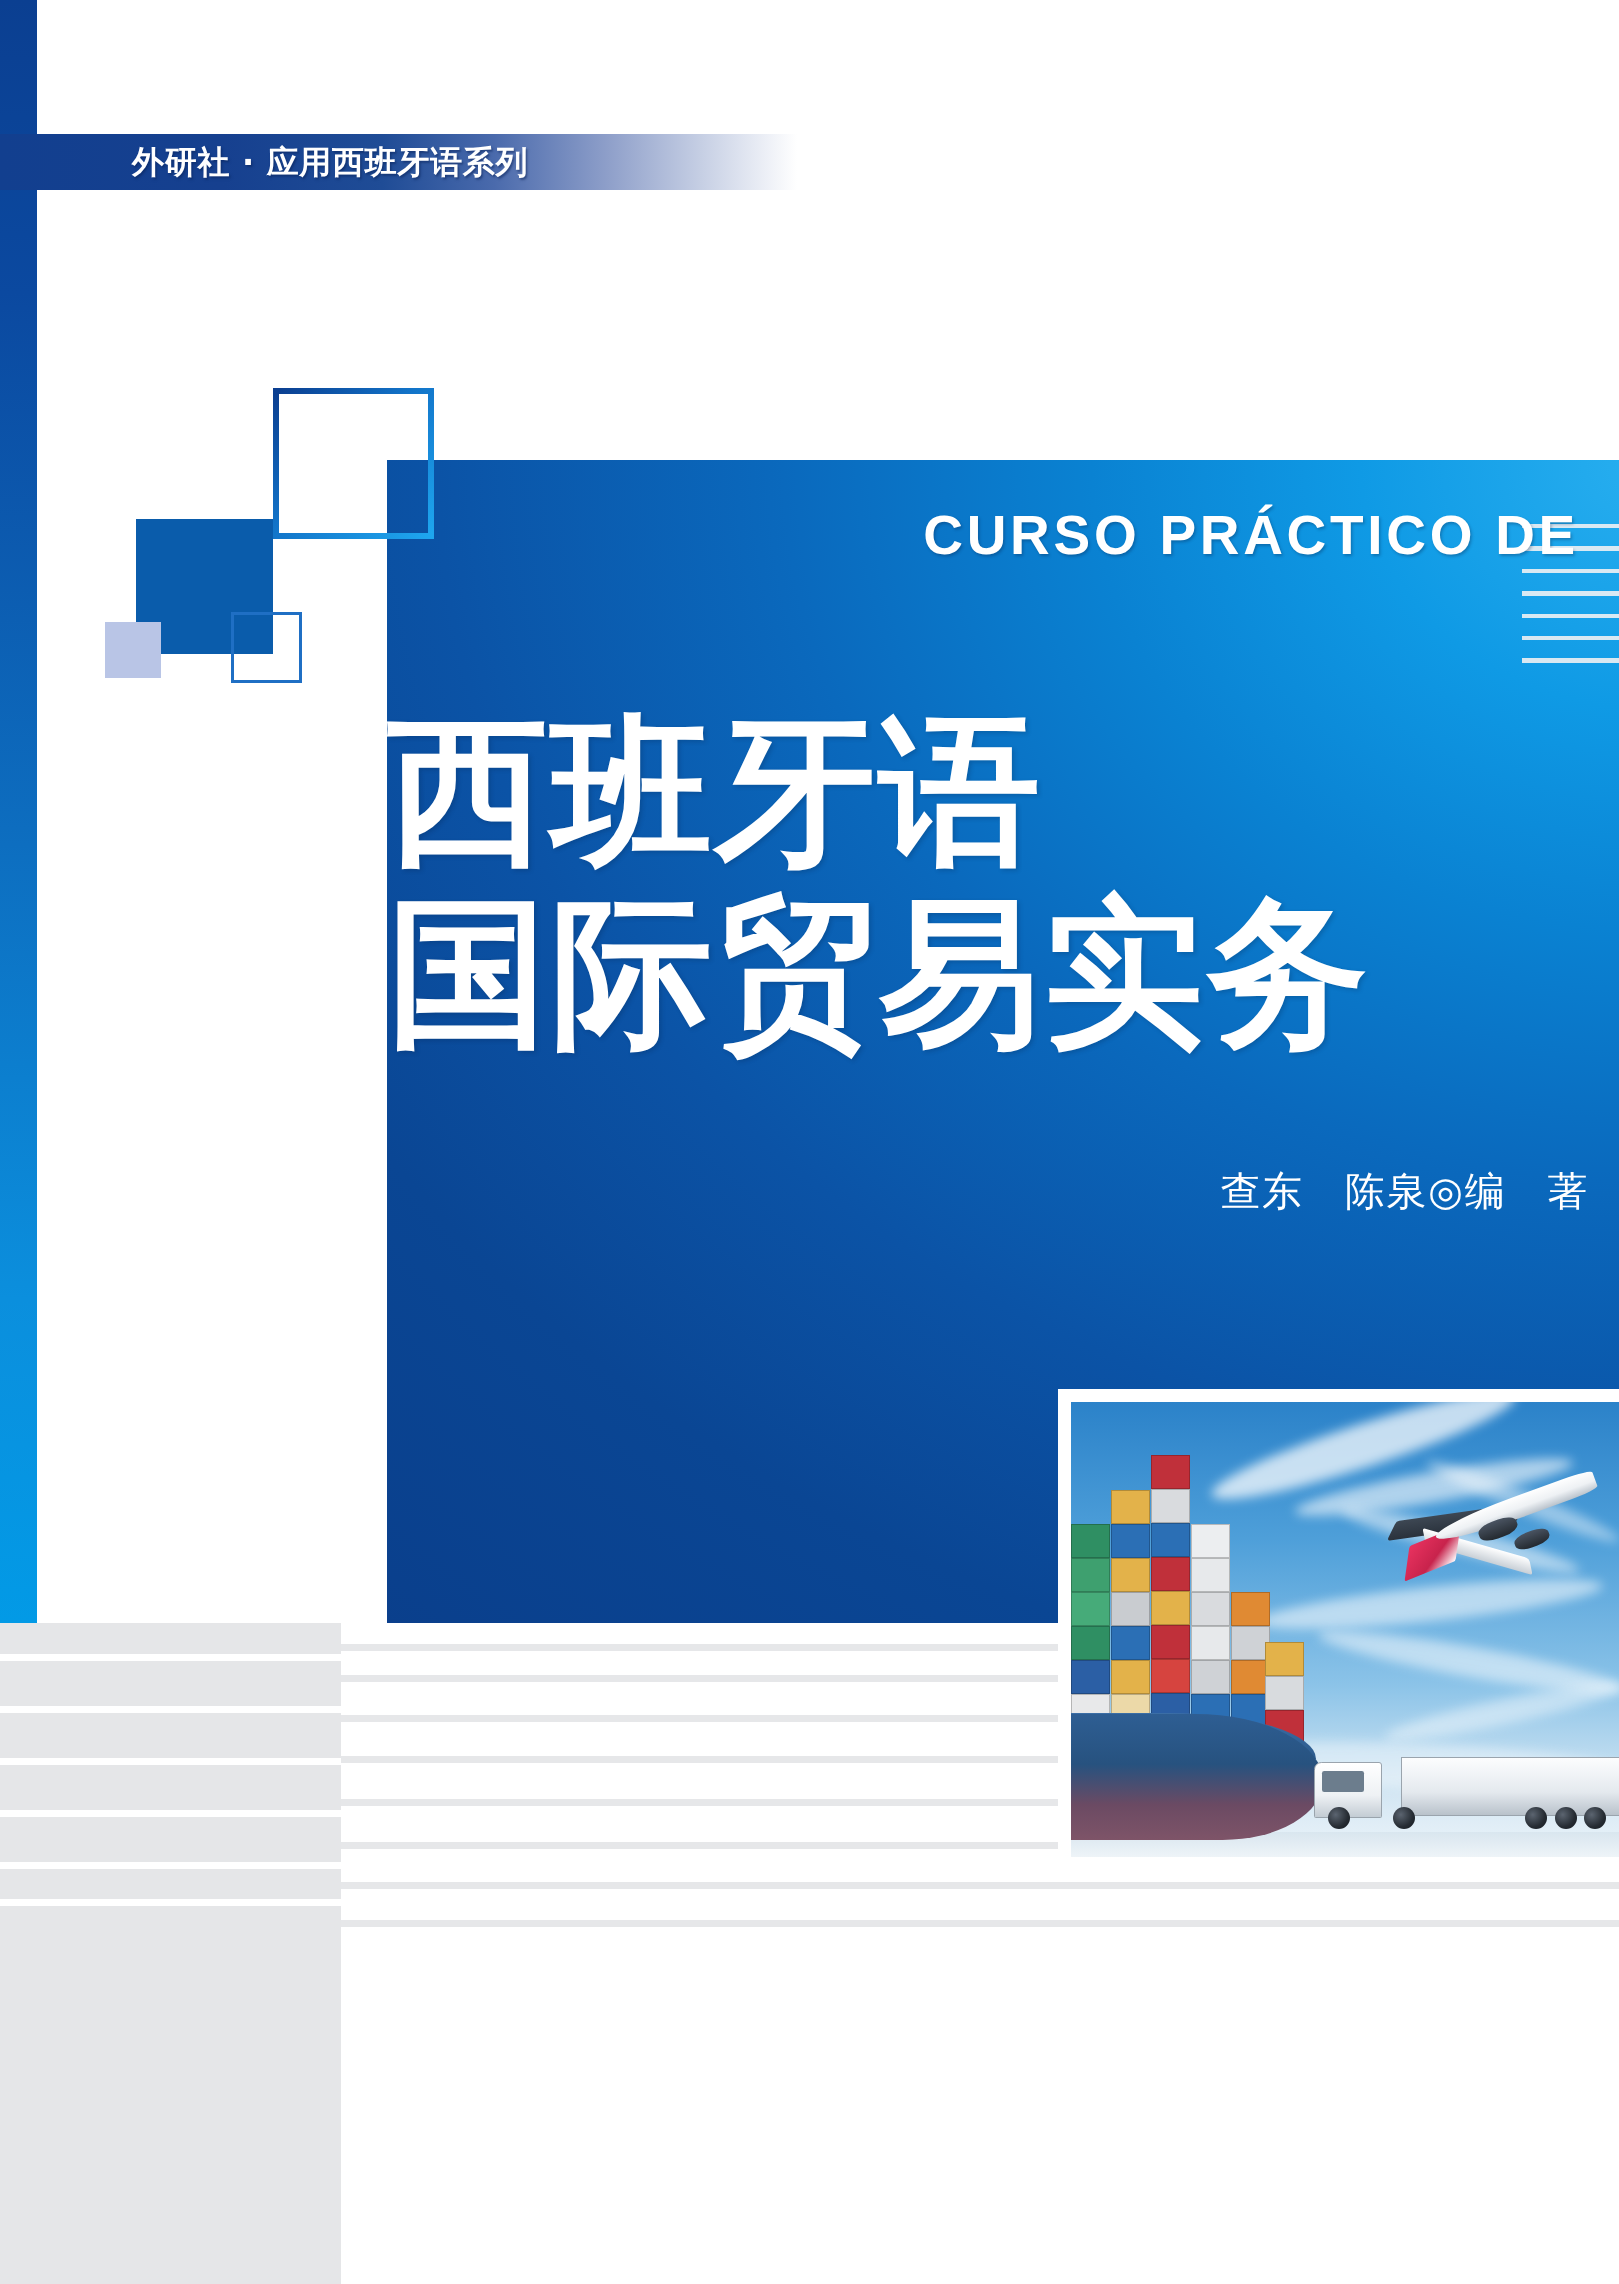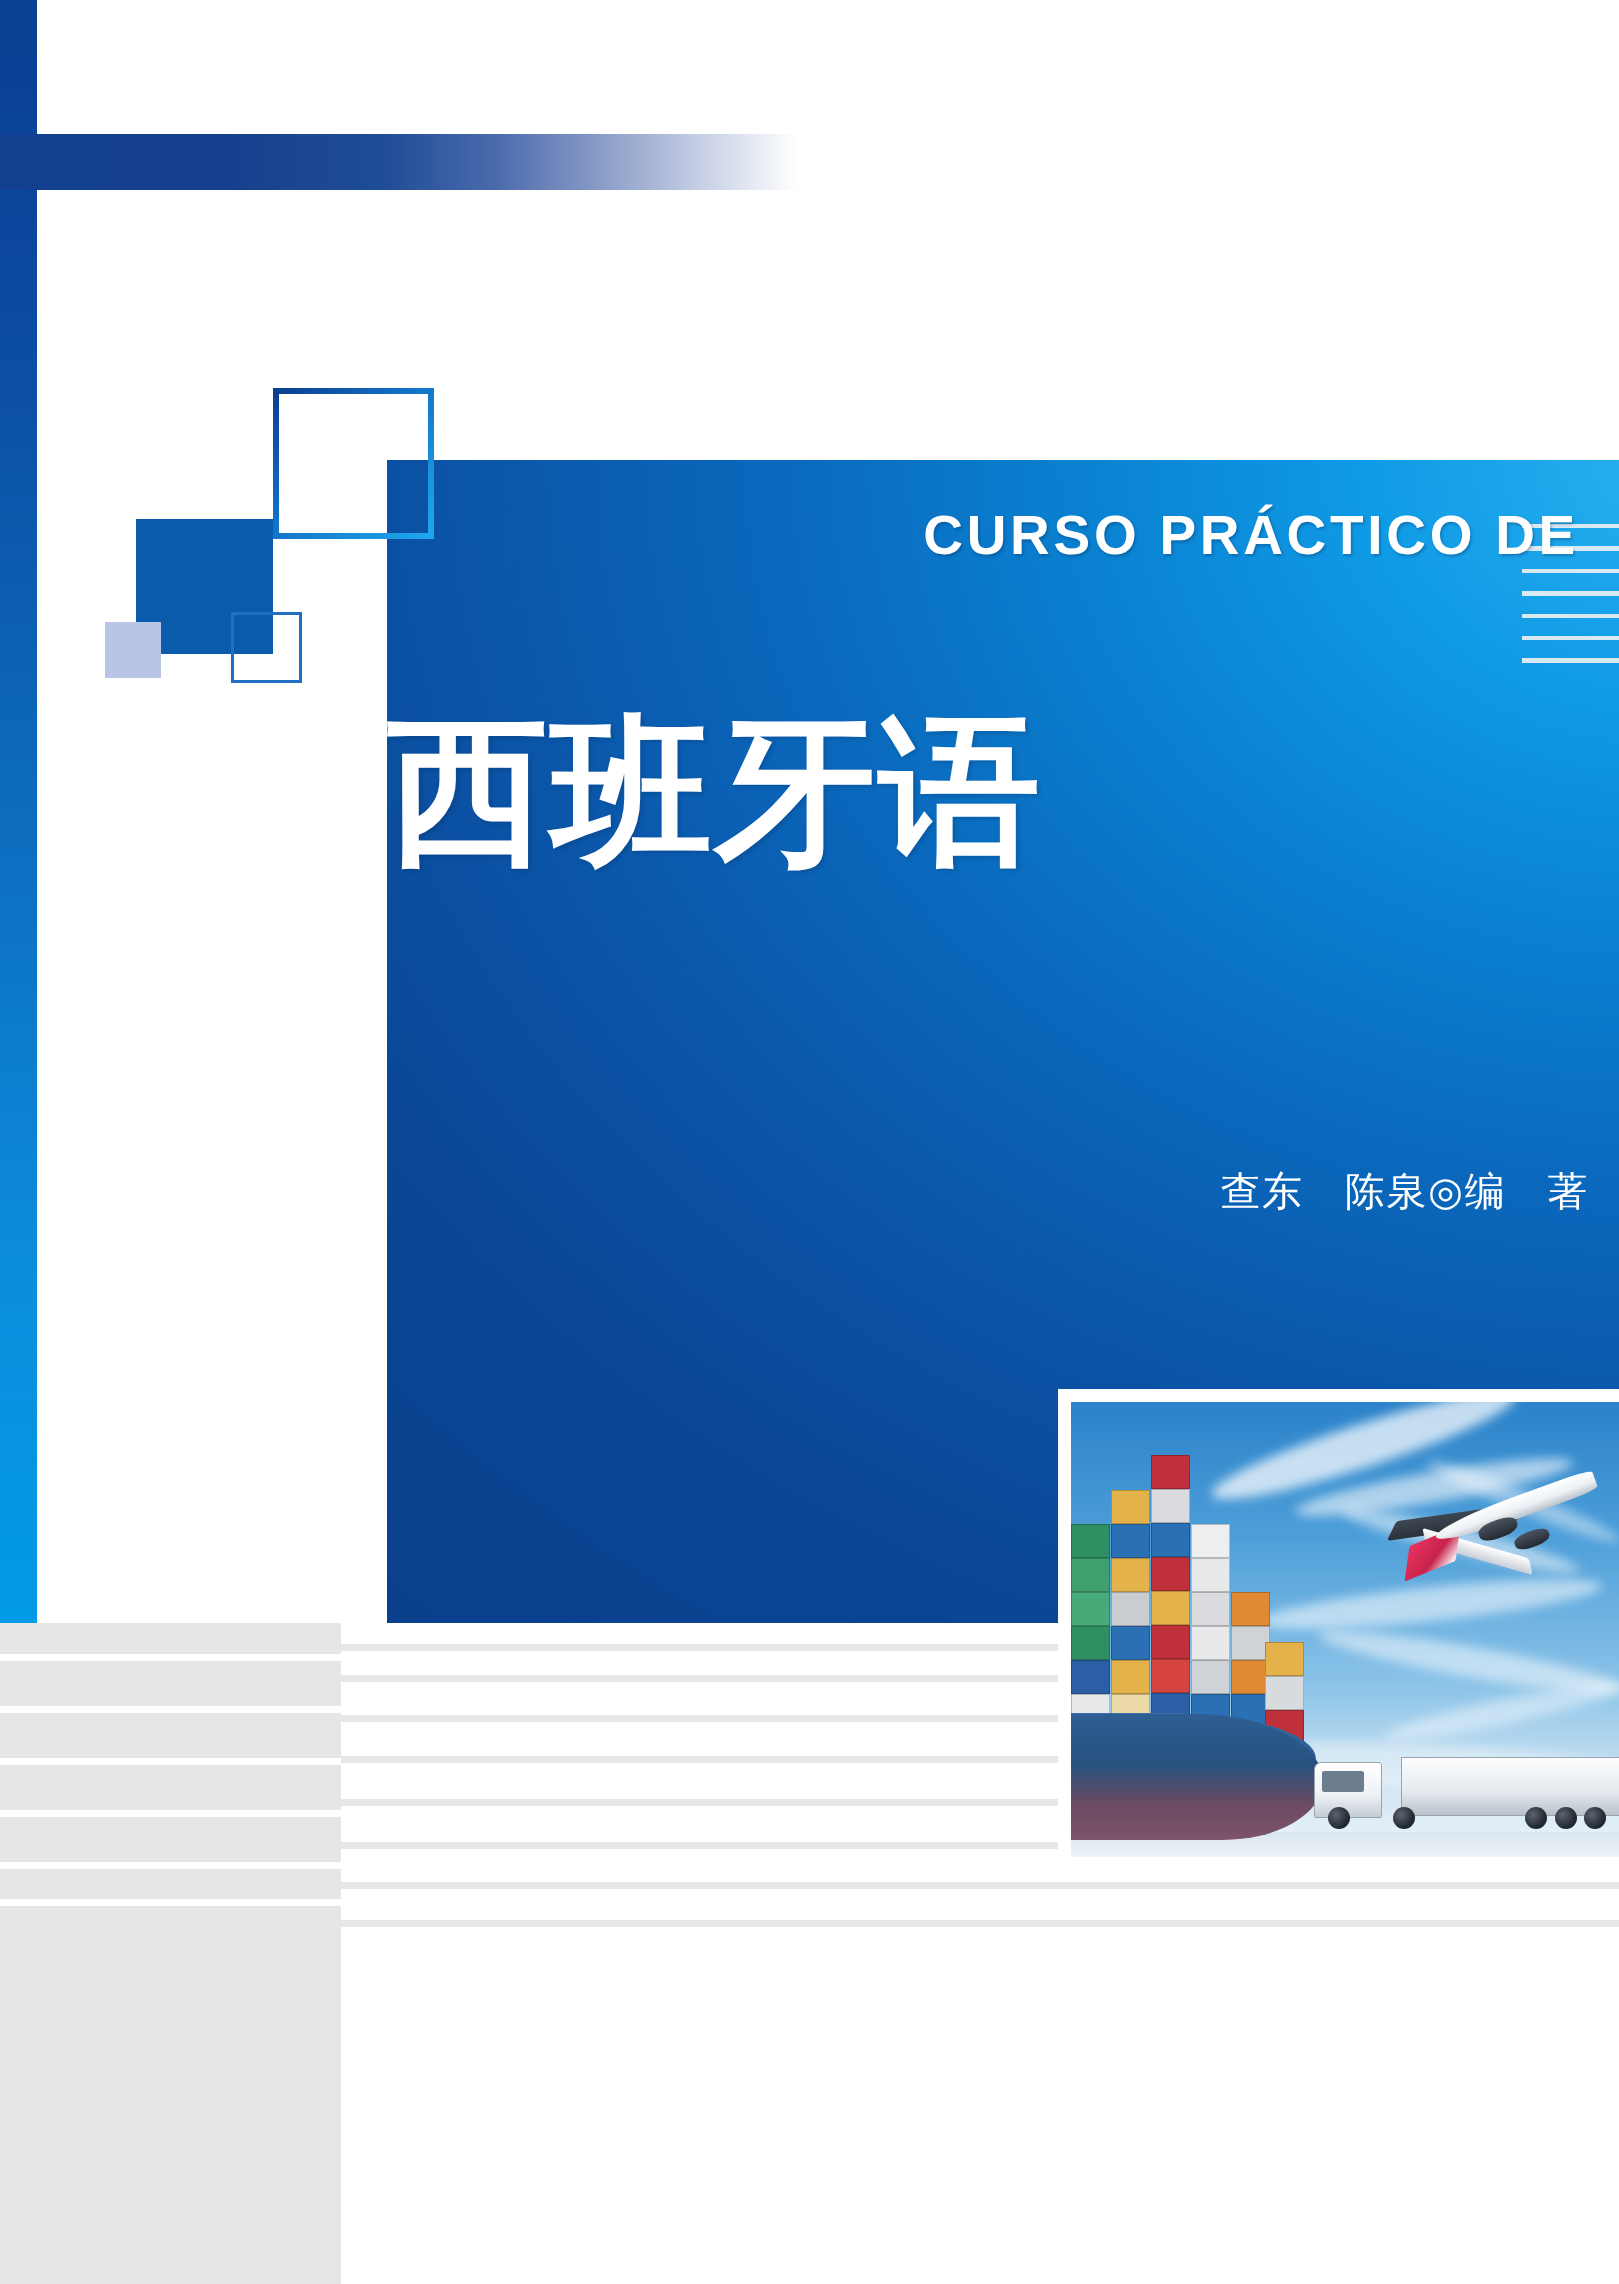--- a/index.html
+++ b/index.html
@@ -316,20 +316,21 @@
   }
 </style>
 </head>
 <body>
 
 <div id="cover">
 
   <div class="left-strip"></div>
 
   <div class="banner"></div>
+  <div class="banner-label">外研社 · 应用西班牙语系列</div>
 
   <div class="sq-filled-md"></div>
   <div class="sq-filled-light"></div>
   <div class="sq-outline-sm"></div>
 
   <div class="panel">
 
     <div class="panel-lines">
       <span></span>
       <span></span>
@@ -339,20 +340,21 @@
       <span></span>
       <span></span>
     </div>
 
     <div class="subtitle">
       <div>CURSO PRÁCTICO DE</div>
     </div>
 
     <div class="title-cn">
       <div>西班牙语</div>
+      <div>国际贸易实务</div>
     </div>
 
     <div class="author">查东　陈泉◎编　著</div>
   </div>
 
   <div class="sq-outline-lg"></div>
 
   <div class="photo-frame">
     <div class="photo">
 

